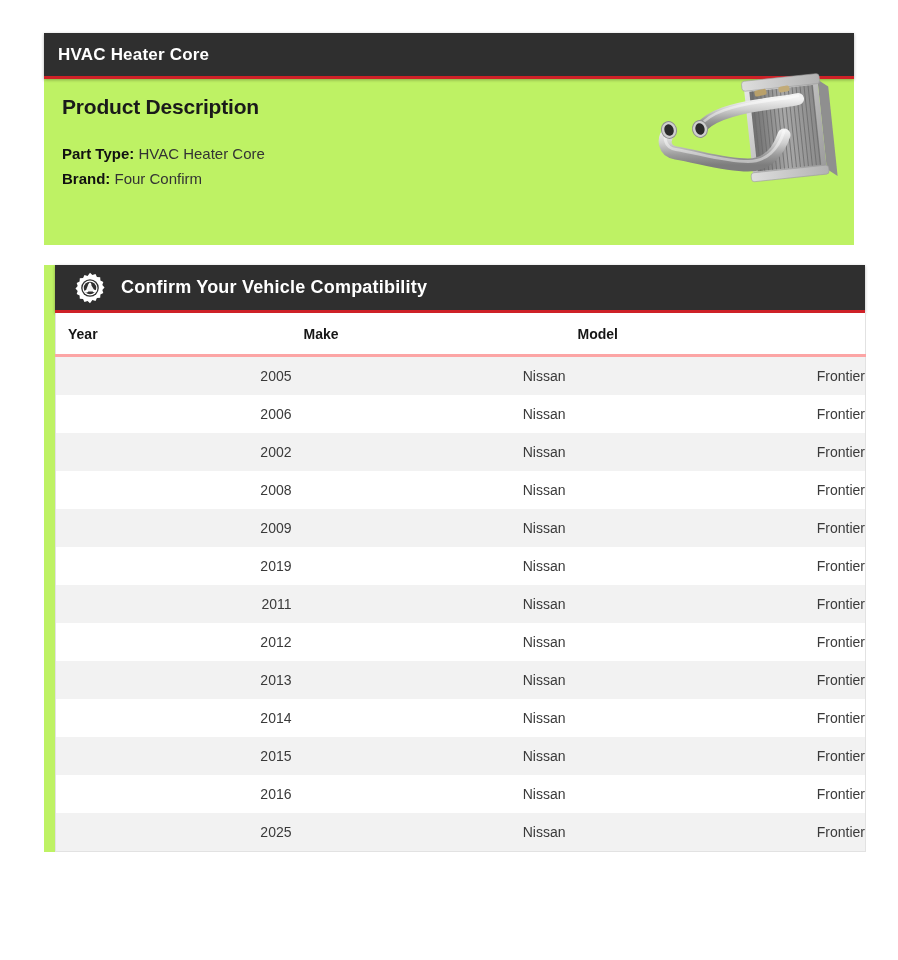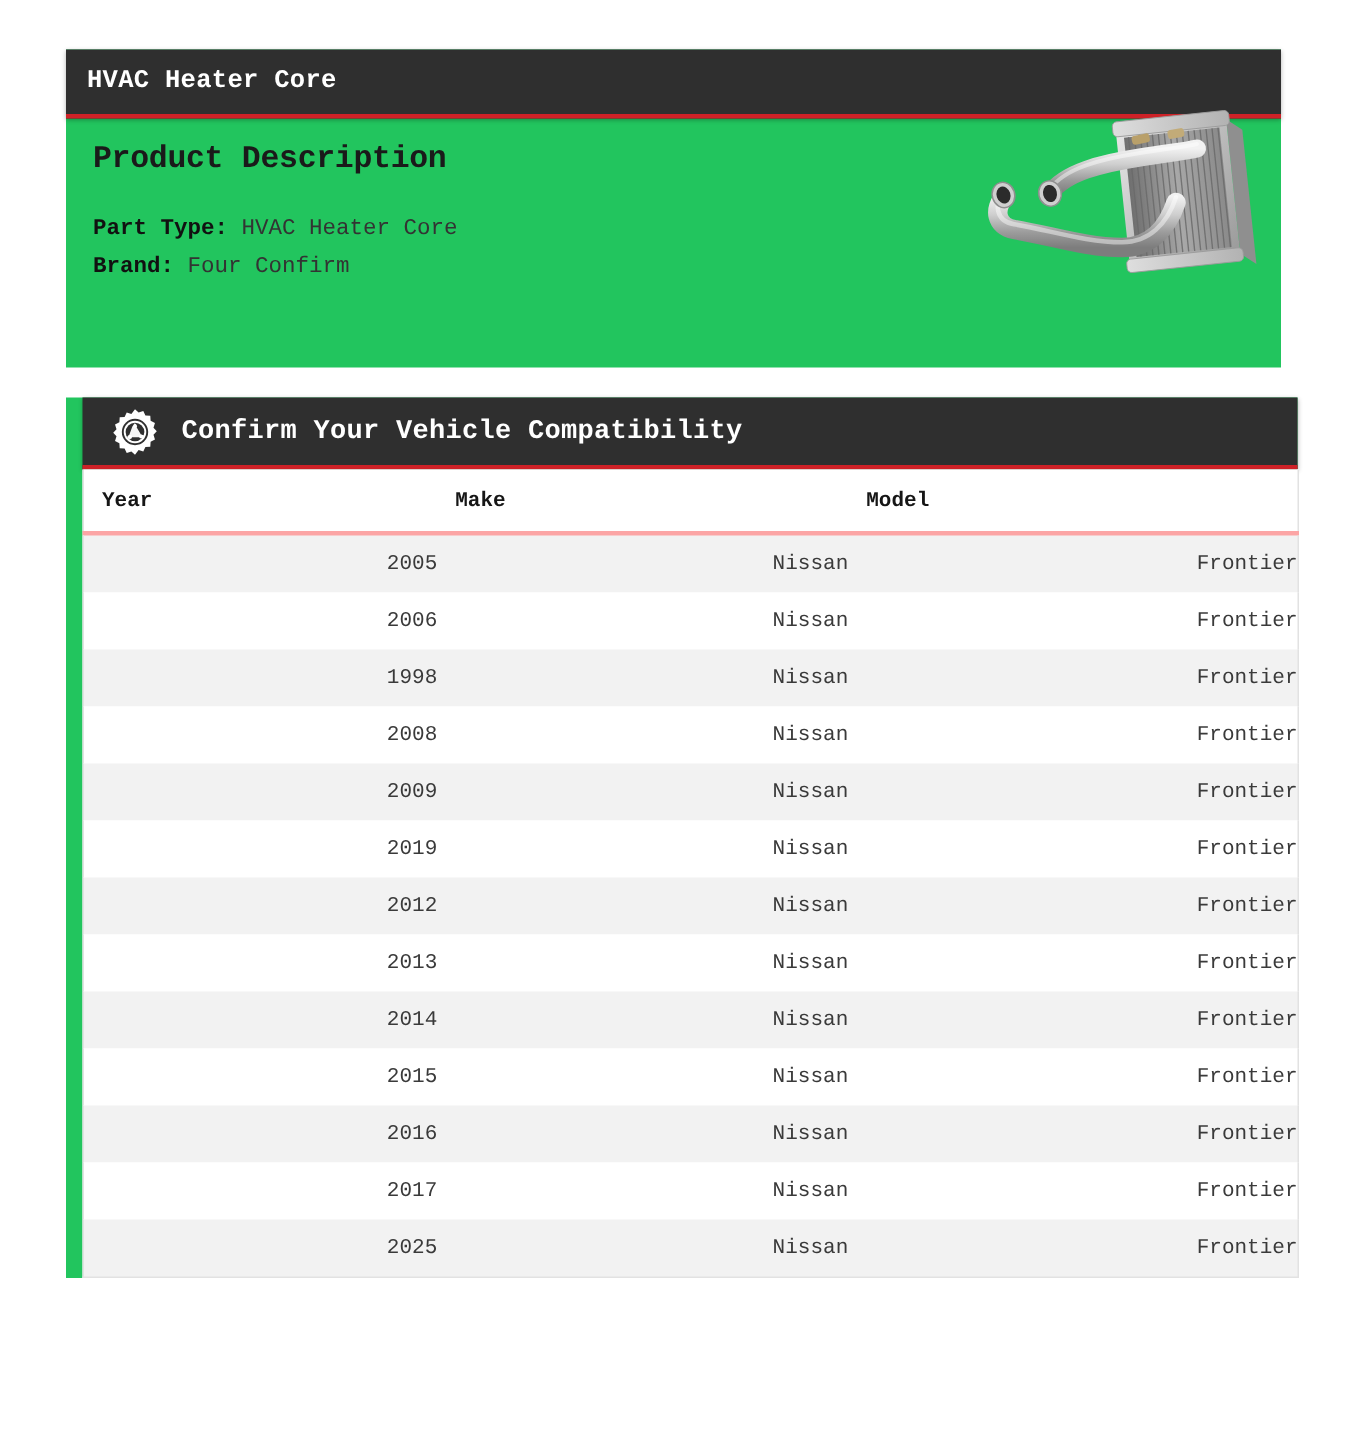--- a/index.html
+++ b/index.html
@@ -19,22 +19,21 @@
     width: 898px;
     height: 960px;
     overflow: hidden;
   }
 
   
   .card {
     position: absolute;
     left: 44px;
     width: 810px;
-    background: #22c55e;
-    font-family: Liberation Mono, monospace;
+    background: #bef264;
   }
   .bar {
     background: #2f2f2f;
     border-bottom: 3px solid #ce2127;
     box-shadow: 0 1px 3px rgba(0,0,0,0.30);
     display: flex;
     align-items: center;
     box-sizing: border-box;
   }
   .bar-title {
@@ -269,40 +268,45 @@
             <td>2005</td>
             <td>Nissan</td>
             <td>Frontier</td>
           </tr>
           <tr>
             <td>2006</td>
             <td>Nissan</td>
             <td>Frontier</td>
           </tr>
           <tr>
-            <td>1998</td>
+            <td>2002</td>
             <td>Nissan</td>
             <td>Frontier</td>
           </tr>
           <tr>
             <td>2008</td>
             <td>Nissan</td>
             <td>Frontier</td>
           </tr>
           <tr>
             <td>2009</td>
             <td>Nissan</td>
             <td>Frontier</td>
           </tr>
           <tr>
             <td>2019</td>
             <td>Nissan</td>
             <td>Frontier</td>
           </tr>
           <tr>
+            <td>2011</td>
+            <td>Nissan</td>
+            <td>Frontier</td>
+          </tr>
+          <tr>
             <td>2012</td>
             <td>Nissan</td>
             <td>Frontier</td>
           </tr>
           <tr>
             <td>2013</td>
             <td>Nissan</td>
             <td>Frontier</td>
           </tr>
           <tr>
@@ -310,25 +314,20 @@
             <td>Nissan</td>
             <td>Frontier</td>
           </tr>
           <tr>
             <td>2015</td>
             <td>Nissan</td>
             <td>Frontier</td>
           </tr>
           <tr>
             <td>2016</td>
-            <td>Nissan</td>
-            <td>Frontier</td>
-          </tr>
-          <tr>
-            <td>2017</td>
             <td>Nissan</td>
             <td>Frontier</td>
           </tr>
           <tr>
             <td>2025</td>
             <td>Nissan</td>
             <td>Frontier</td>
           </tr>
         </tbody>
     </table>

